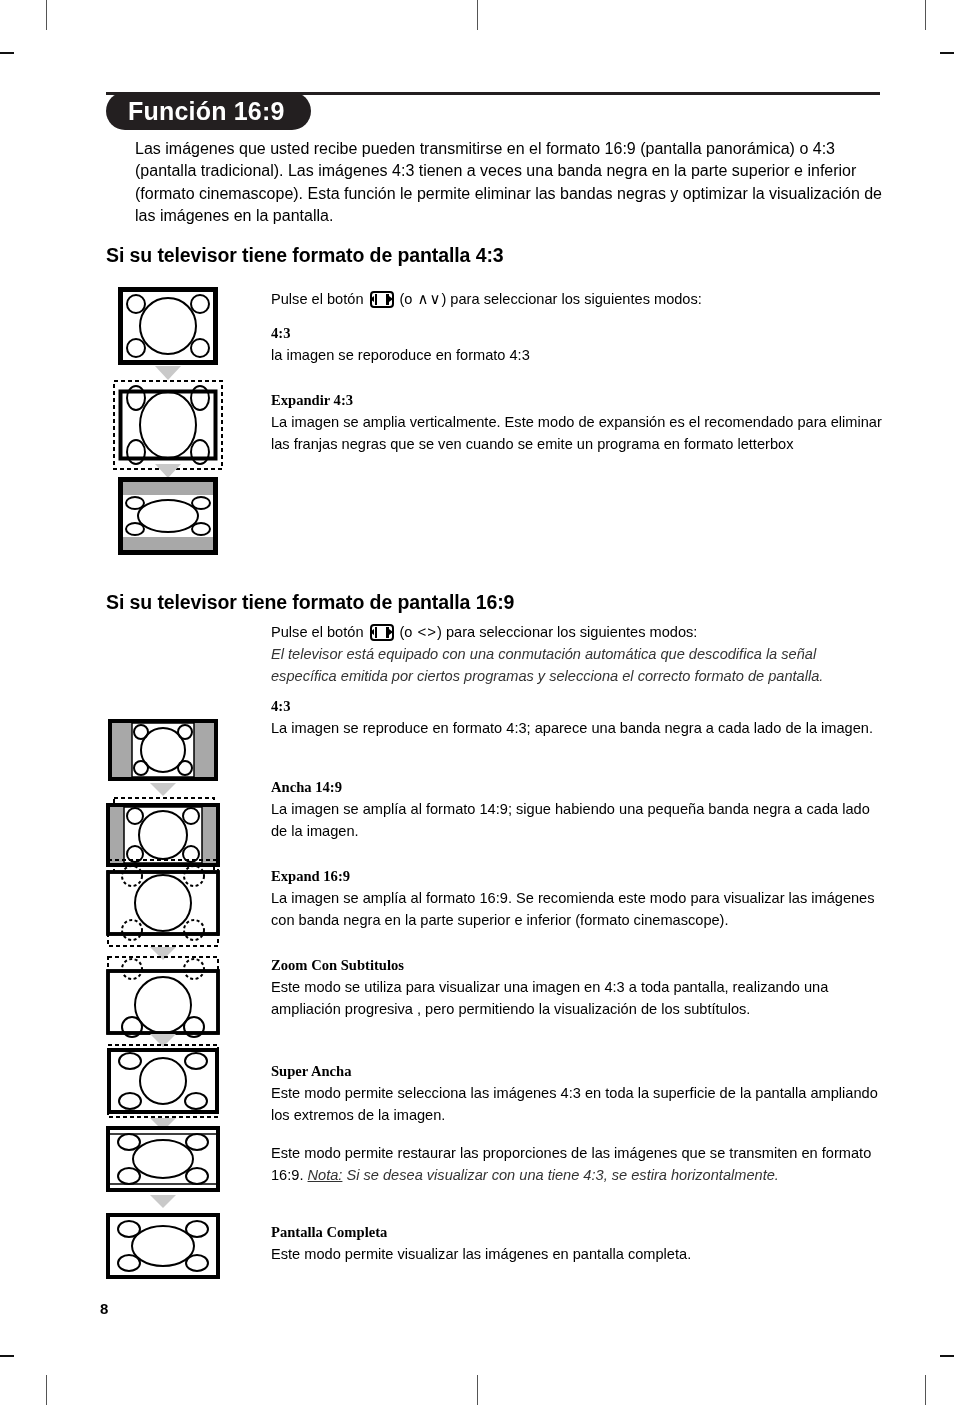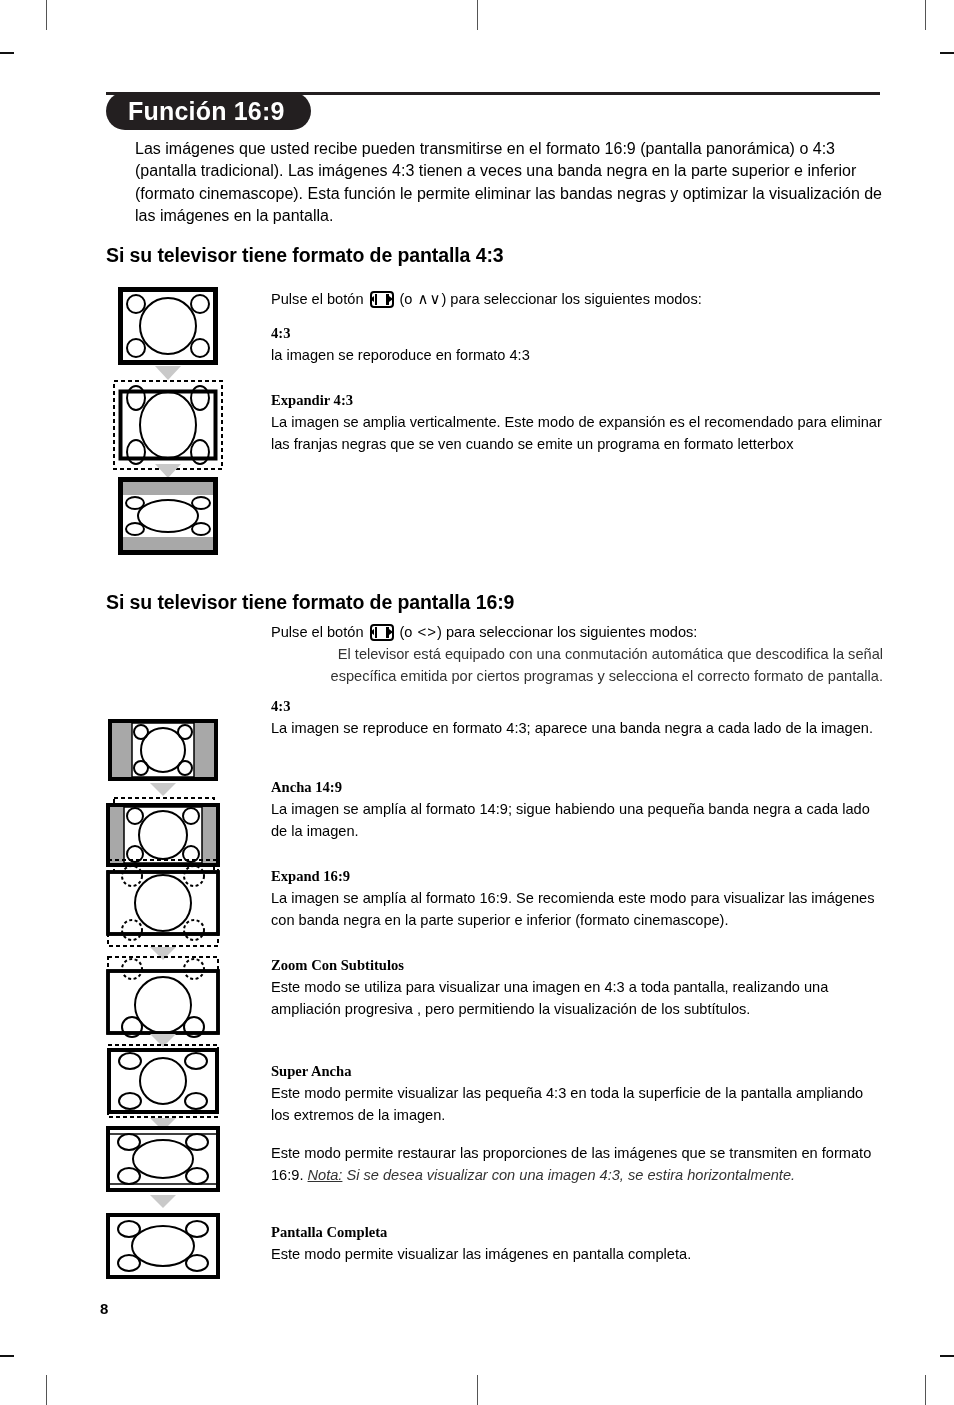--- a/index.html
+++ b/index.html
@@ -94,22 +94,22 @@
     line-height: 22.2px;
   }
   .txt b, .lbl {
     font-weight: bold;
     font-family: Liberation Serif, serif;
   }
   .lbl {
     display: block;
   }
   .ital {
+    font-style: italic;
     color: #333;
-    text-align: right;
   }
   .note-u {
     font-style: italic;
     color: #333;
   }
   .note-u u { text-decoration: underline; }
 
   .press-line {
     display: flex;
     align-items: center;
@@ -310,29 +310,29 @@
     <span>La imagen se amplía al formato 16:9. Se recomienda este modo para visualizar las imágenes con banda negra en la parte superior e inferior (formato cinemascope).</span>
   </div>
 
   <div class="txt" style="top:954px;">
     <span class="lbl">Zoom Con Subtitulos</span>
     <span>Este modo se utiliza para visualizar una imagen en 4:3 a toda pantalla, realizando una ampliación progresiva , pero permitiendo la visualización de los subtítulos.</span>
   </div>
 
   <div class="txt" style="top:1044px;margin-top:16px;">
     <span class="lbl">Super Ancha</span>
-    <span>Este modo permite visualizar las pequeña 4:3 en toda la superficie de la pantalla ampliando los extremos de la imagen.</span>
+    <span>Este modo permite selecciona las imágenes 4:3 en toda la superficie de la pantalla ampliando los extremos de la imagen.</span>
   </div>
 
   <div class="txt" style="top:1120px;">
     <br>
     <span>Este modo permite restaurar las proporciones de las imágenes que se transmiten en formato 16:9.</span>
     <span class="note-u">
       <u>Nota:</u>
-      <span>Si se desea visualizar con una imagen 4:3, se estira horizontalmente.</span>
+      <span>Si se desea visualizar con una tiene 4:3, se estira horizontalmente.</span>
     </span>
   </div>
 
   <div class="txt" style="top:1221px;">
     <span class="lbl">Pantalla Completa</span>
     <span>Este modo permite visualizar las imágenes en pantalla completa.</span>
   </div>
 
   <div class="tv" style="left:108px; top:719px;">
     <svg width="110" height="62" viewBox="0 0 110 62">

